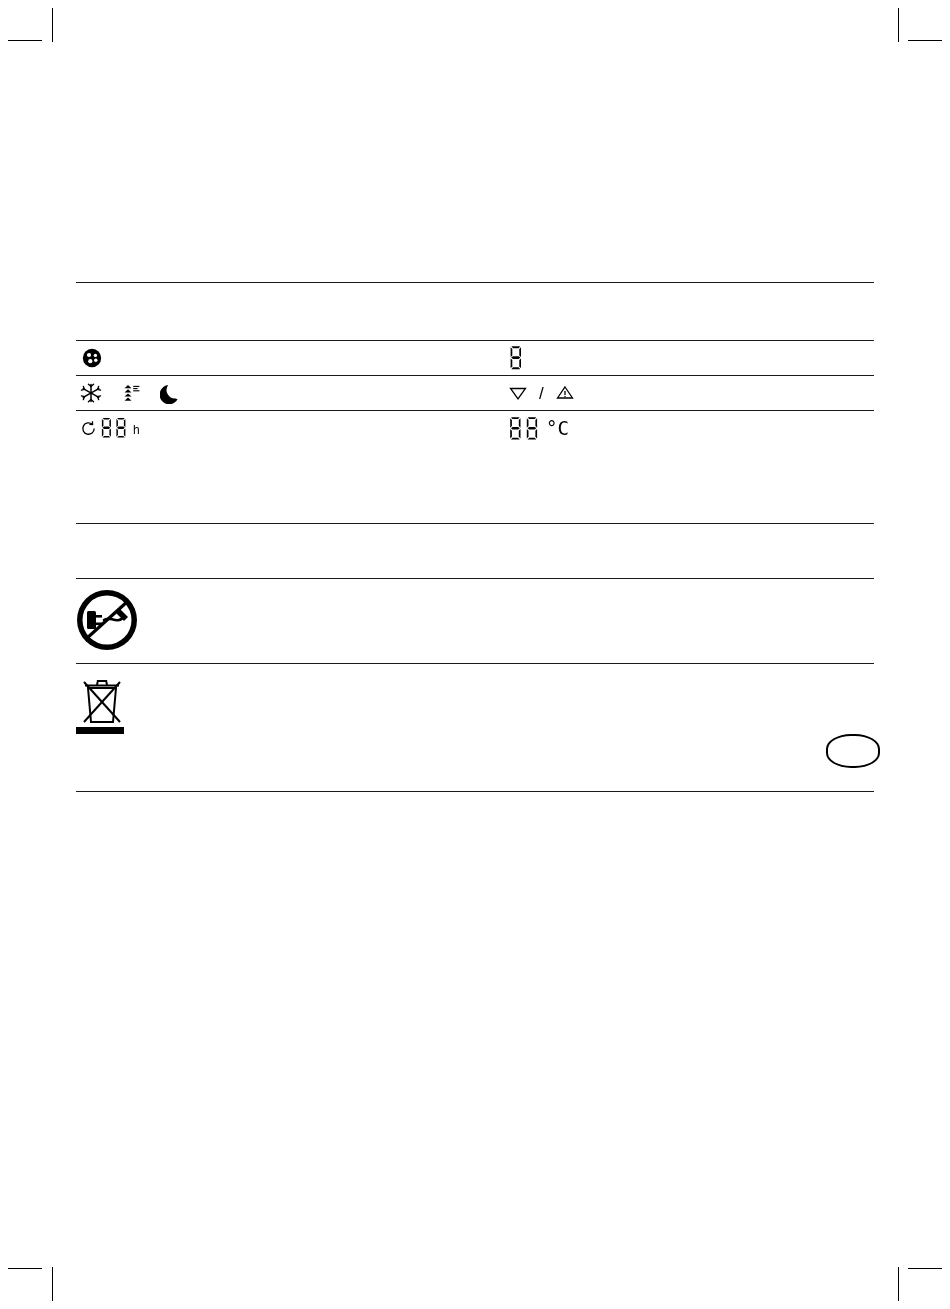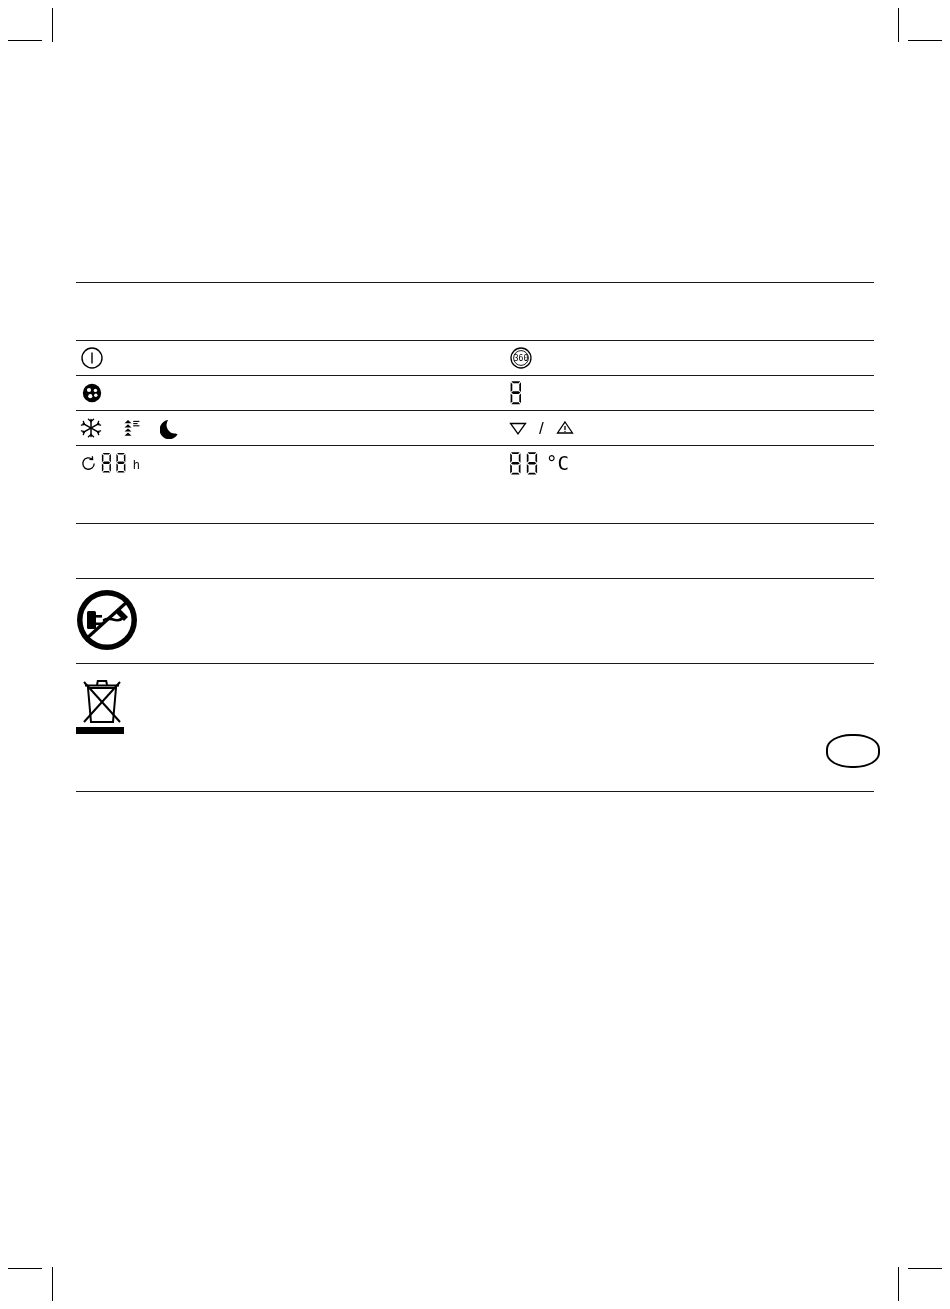--- a/index.html
+++ b/index.html
@@ -108,41 +108,20 @@
   <div class="crop-mark crop-h" style="left:908px;top:40px;"></div>
   <div class="crop-mark crop-v" style="left:52px; top:1267px;"></div>
   <div class="crop-mark crop-h" style="left:8px;  top:1268px;"></div>
   <div class="crop-mark crop-v" style="left:898px;top:1267px;"></div>
   <div class="crop-mark crop-h" style="left:908px;top:1268px;"></div>
 
   <div class="rule" style="top:282px;"></div>
 
   <div class="sym-table">
 
-    <div class="sym-row first">
-      <div class="sym-cell left">
-        <span class="glyph">
-          <svg width="24" height="24" viewBox="0 0 24 24">
-            <circle cx="12" cy="12" r="10" fill="none" stroke="#000" stroke-width="1.4"></circle>
-            <line x1="12" y1="6.5" x2="12" y2="17.5" stroke="#000" stroke-width="1.4"></line>
-          </svg>
-        </span>
-        <span class="sym-label"></span>
-      </div>
-      <div class="sym-cell right">
-        <span class="glyph">
-          <svg width="26" height="26" viewBox="0 0 26 26">
-            <circle cx="13" cy="13" r="10" fill="none" stroke="#000" stroke-width="1.3"></circle>
-            <circle cx="13" cy="13" r="7.4" fill="none" stroke="#000" stroke-width="0.9"></circle>
-            <text x="13" y="16.3" font-family="DejaVu Sans Mono, monospace" font-size="8" text-anchor="middle" fill="#000">360</text>
-          </svg>
-        </span>
-        <span class="sym-label"></span>
-      </div>
-    </div>
 
     <div class="sym-row">
       <div class="sym-cell left">
         <span class="glyph">
           <svg width="24" height="24" viewBox="0 0 24 24">
             <circle cx="12" cy="12" r="9.2" fill="#000"></circle>
             <circle cx="9" cy="9" r="2.1" fill="#fff"></circle>
             <circle cx="15.4" cy="9.4" r="1.7" fill="#fff"></circle>
             <circle cx="15.8" cy="14.2" r="1.7" fill="#fff"></circle>
             <circle cx="10.3" cy="15.2" r="2.1" fill="#fff"></circle>

